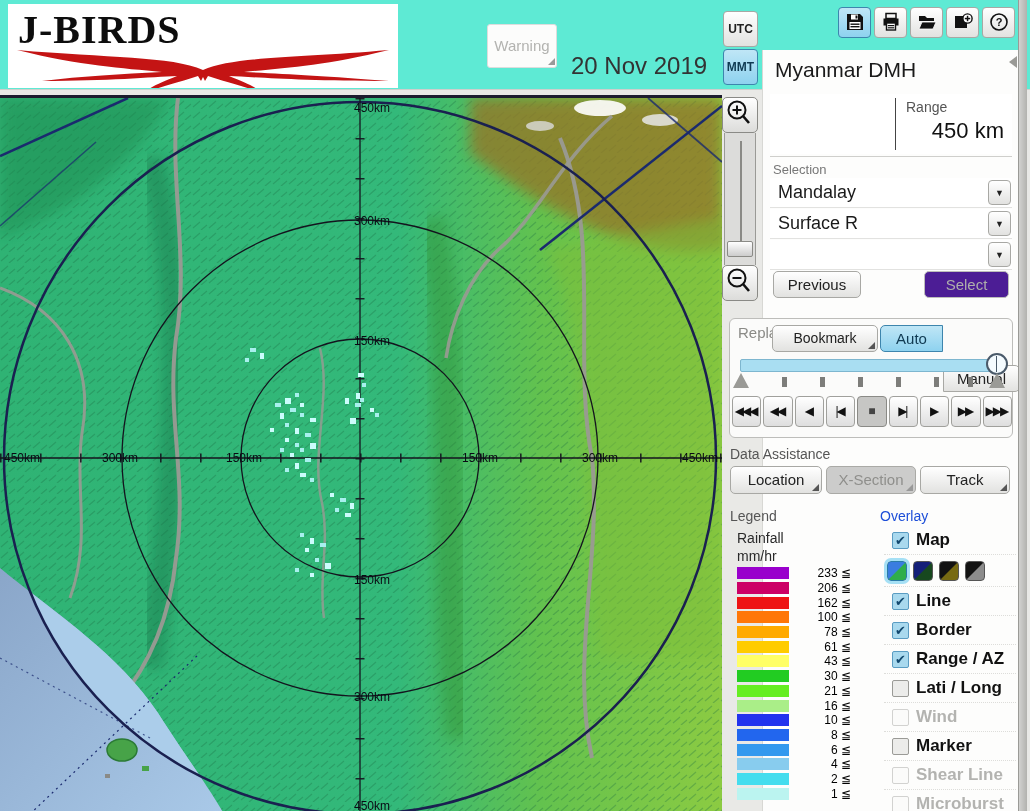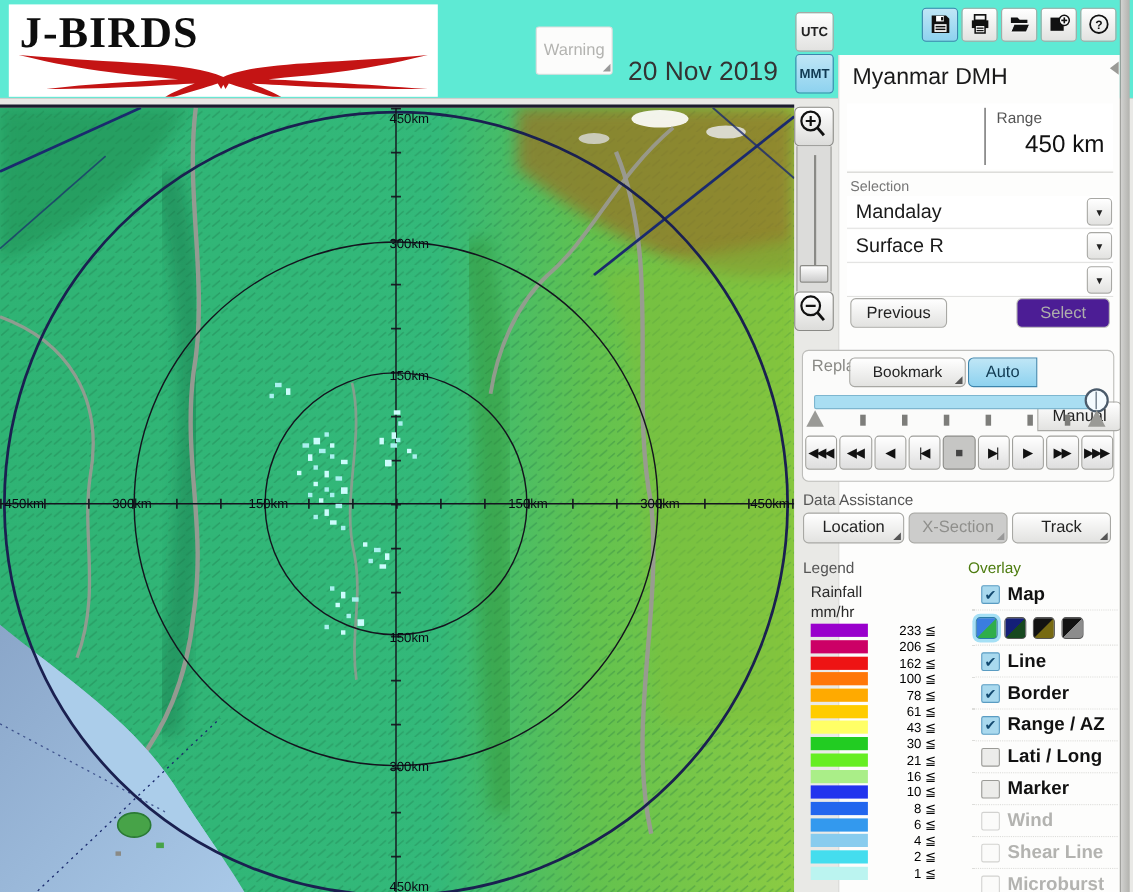--- a/index.html
+++ b/index.html
@@ -56,21 +56,21 @@
   .tick { position:absolute; top:377px; width:5px; height:10px; background:#7d7d7a; }
   .pb-row { position:absolute; left:732px; top:396px; width:280px; display:flex; gap:2px; }
   .pb-btn { flex:1; height:31px; background:linear-gradient(#ffffff,#dedede); border:1px solid #a0a09c; border-radius:4px; font-size:12px; color:#111; letter-spacing:-2px; text-align:center; line-height:29px; cursor:pointer; padding-right:2px; }
   .pb-btn.active { background:#c6c6c4; border-color:#8a8a86; color:#444; }
 
   .da-label { position:absolute; left:730px; top:446px; font-size:14px; color:#555; }
   .da-btn { top:466px; height:28px; font-size:15px; line-height:26px; border-radius:5px; }
   .da-disabled { background:#cccccb !important; color:#8f8f8c !important; border-color:#aaaaa6 !important; }
 
   .legend-title { position:absolute; left:730px; top:508px; font-size:14px; color:#555; }
-  .overlay-title { position:absolute; left:880px; top:508px; font-size:14px; color:#4d7c0f; }
+  .overlay-title { position:absolute; left:880px; top:508px; font-size:14px; color:#1d4ed8; }
   .legend-param { position:absolute; left:737px; top:530px; font-size:14px; color:#2a2a2a; }
   .legend-unit { position:absolute; left:737px; top:548px; font-size:14px; color:#2a2a2a; }
   .legend-rows { position:absolute; left:737px; top:566px; width:120px; }
   .legend-row { display:flex; align-items:center; height:14.7px; }
   .legend-swatch { width:52px; height:12px; margin-right:6px; }
   .legend-value { width:56px; text-align:right; font-size:12px; color:#000000; }
 
   .overlay-rows { position:absolute; left:884px; top:526px; width:132px; }
   .ov-row { display:flex; align-items:center; height:29px; border-bottom:1px dotted #ddddda; }
   .ov-cb { width:17px; height:17px; border-radius:2px; margin:0 7px 0 8px; position:relative; font-size:13px; line-height:15px; text-align:center; }
@@ -318,26 +318,26 @@
     </div>
     <div class="ov-row">
       <span class="ov-cb cb-checked">✔</span>
       <span class="ov-label">Range / AZ</span>
     </div>
     <div class="ov-row">
       <span class="ov-cb cb-unchecked"></span>
       <span class="ov-label">Lati / Long</span>
     </div>
     <div class="ov-row">
+      <span class="ov-cb cb-disabled"></span>
+      <span class="ov-label grey">Wind</span>
+    </div>
+    <div class="ov-row">
       <span class="ov-cb cb-unchecked"></span>
       <span class="ov-label">Marker</span>
-    </div>
-    <div class="ov-row">
-      <span class="ov-cb cb-disabled"></span>
-      <span class="ov-label grey">Wind</span>
     </div>
     <div class="ov-row">
       <span class="ov-cb cb-disabled"></span>
       <span class="ov-label grey">Shear Line</span>
     </div>
     <div class="ov-row">
       <span class="ov-cb cb-disabled"></span>
       <span class="ov-label grey">Microburst</span>
     </div>
   </div>

